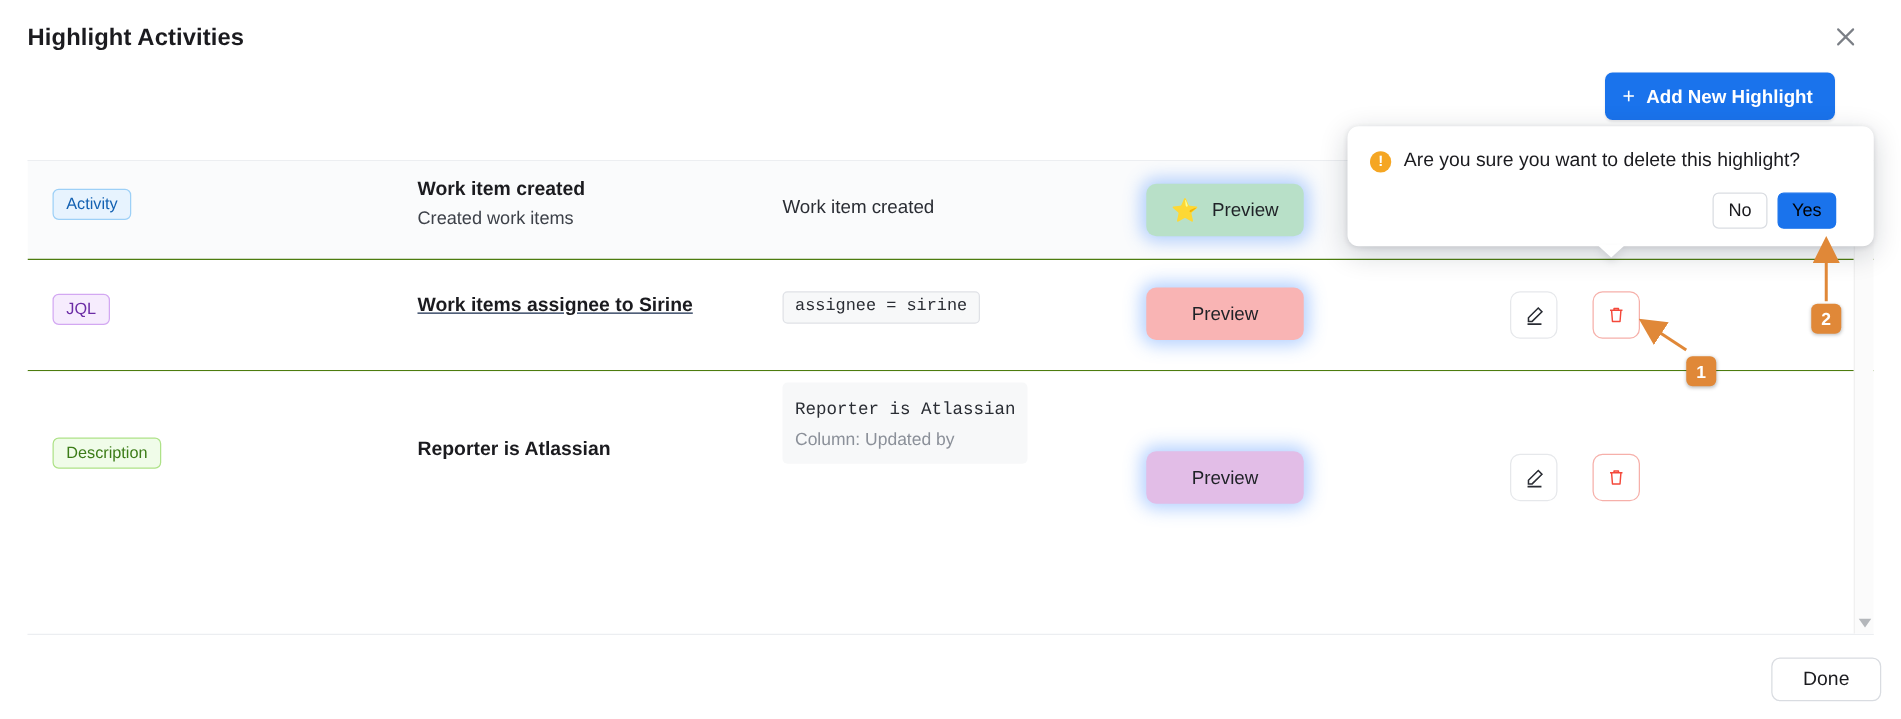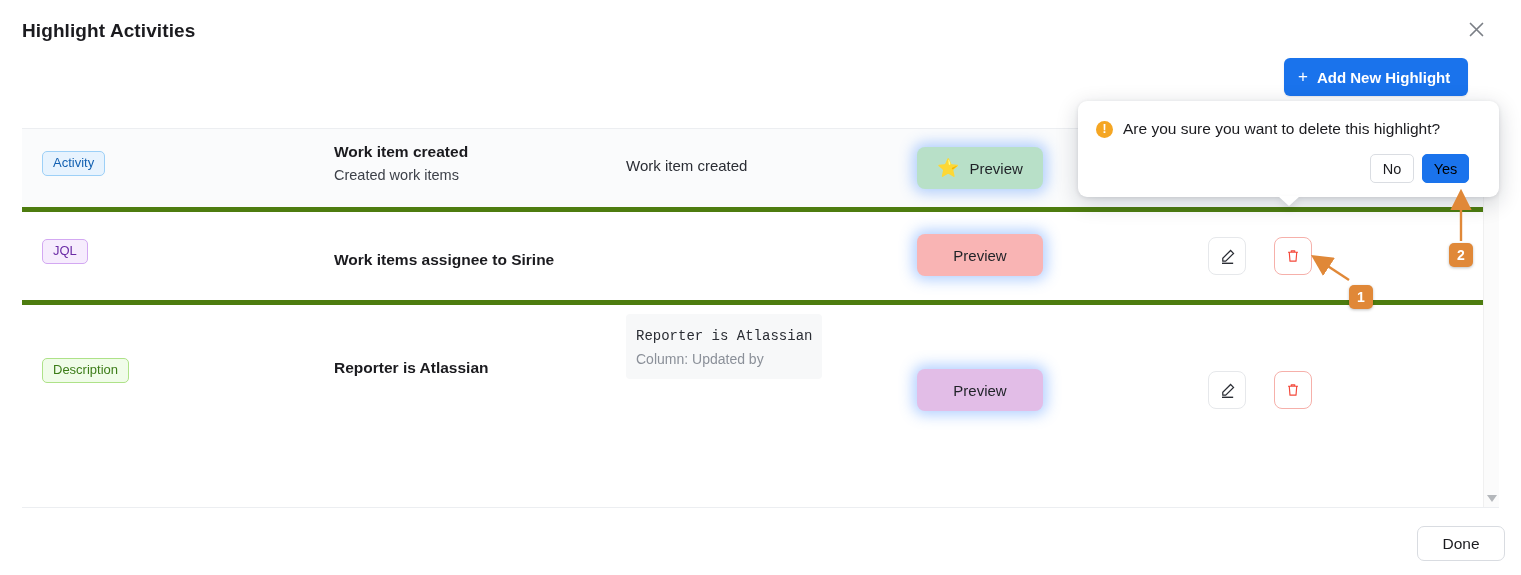--- a/index.html
+++ b/index.html
@@ -109,21 +109,21 @@
     position: absolute;
     top: 10px;
     width: 1px; height: 28px;
     background: #e4e6ea;
   }
   .th-divider.d1 { left: 588px; }
   .th-divider.d2 { left: 873px; }
 
   .row {
     position: relative;
-    border-bottom: 5px solid #4d7c0f;
+    border-bottom: 1px solid #4d7c0f;
     background: #ffffff;
   }
   .row.hovered { background: #fafbfc; }
   .row.r1 { height: 78px; }
   .row.r2 { height: 88px; }
   .row.r3 { height: 162px; border-bottom: none; }
 
   .cell { position: absolute; }
   .cell.c-type  { left: 20px; }
   .cell.c-name  { left: 312px; }
@@ -419,22 +419,25 @@
             <path d="M3.4 4.8 H14.6 M7 4.8 V3.2 h4 v1.6 M4.8 4.8 l.8 10 h6.8 l.8-10" fill="none" stroke="#f4776b" stroke-width="1.3" stroke-linejoin="round"></path>
           </svg>
         </span>
       </div>
     </div>
 
     <div class="row r2">
       <div class="cell c-type" style="top:27px;border-radius:11px;">
         <span class="badge jql">JQL</span>
       </div>
-      <div class="cell c-name" style="top:39px;">
+      <div class="cell c-name" style="top:28px;text-decoration:underline;">
         <div class="name-title">Work items assignee to Sirine</div>
+      </div>
+      <div class="cell c-cond" style="top:25px;">
+        <span class="code-chip">assignee = sirine</span>
       </div>
       <div class="cell c-style" style="top:22px;">
         <span class="preview-chip pink">
           <span>Preview</span>
         </span>
       </div>
       <div class="cell c-act" style="top:25px;">
         <span class="icon-btn edit">
           <svg width="17" height="17" viewBox="0 0 18 18" aria-hidden="true">
             <path d="M12.3 2.6 l3.1 3.1 L7.1 13.9 H4 v-3.1 z" fill="none" stroke="#2a2d34" stroke-width="1.3"></path>

